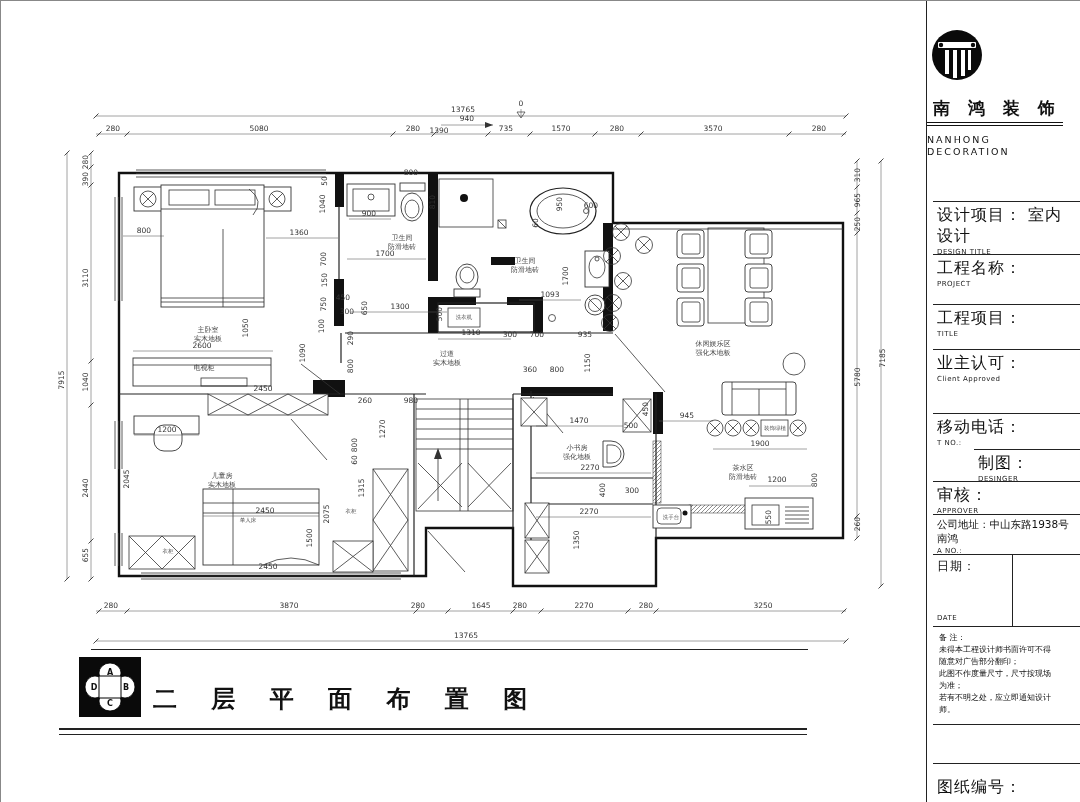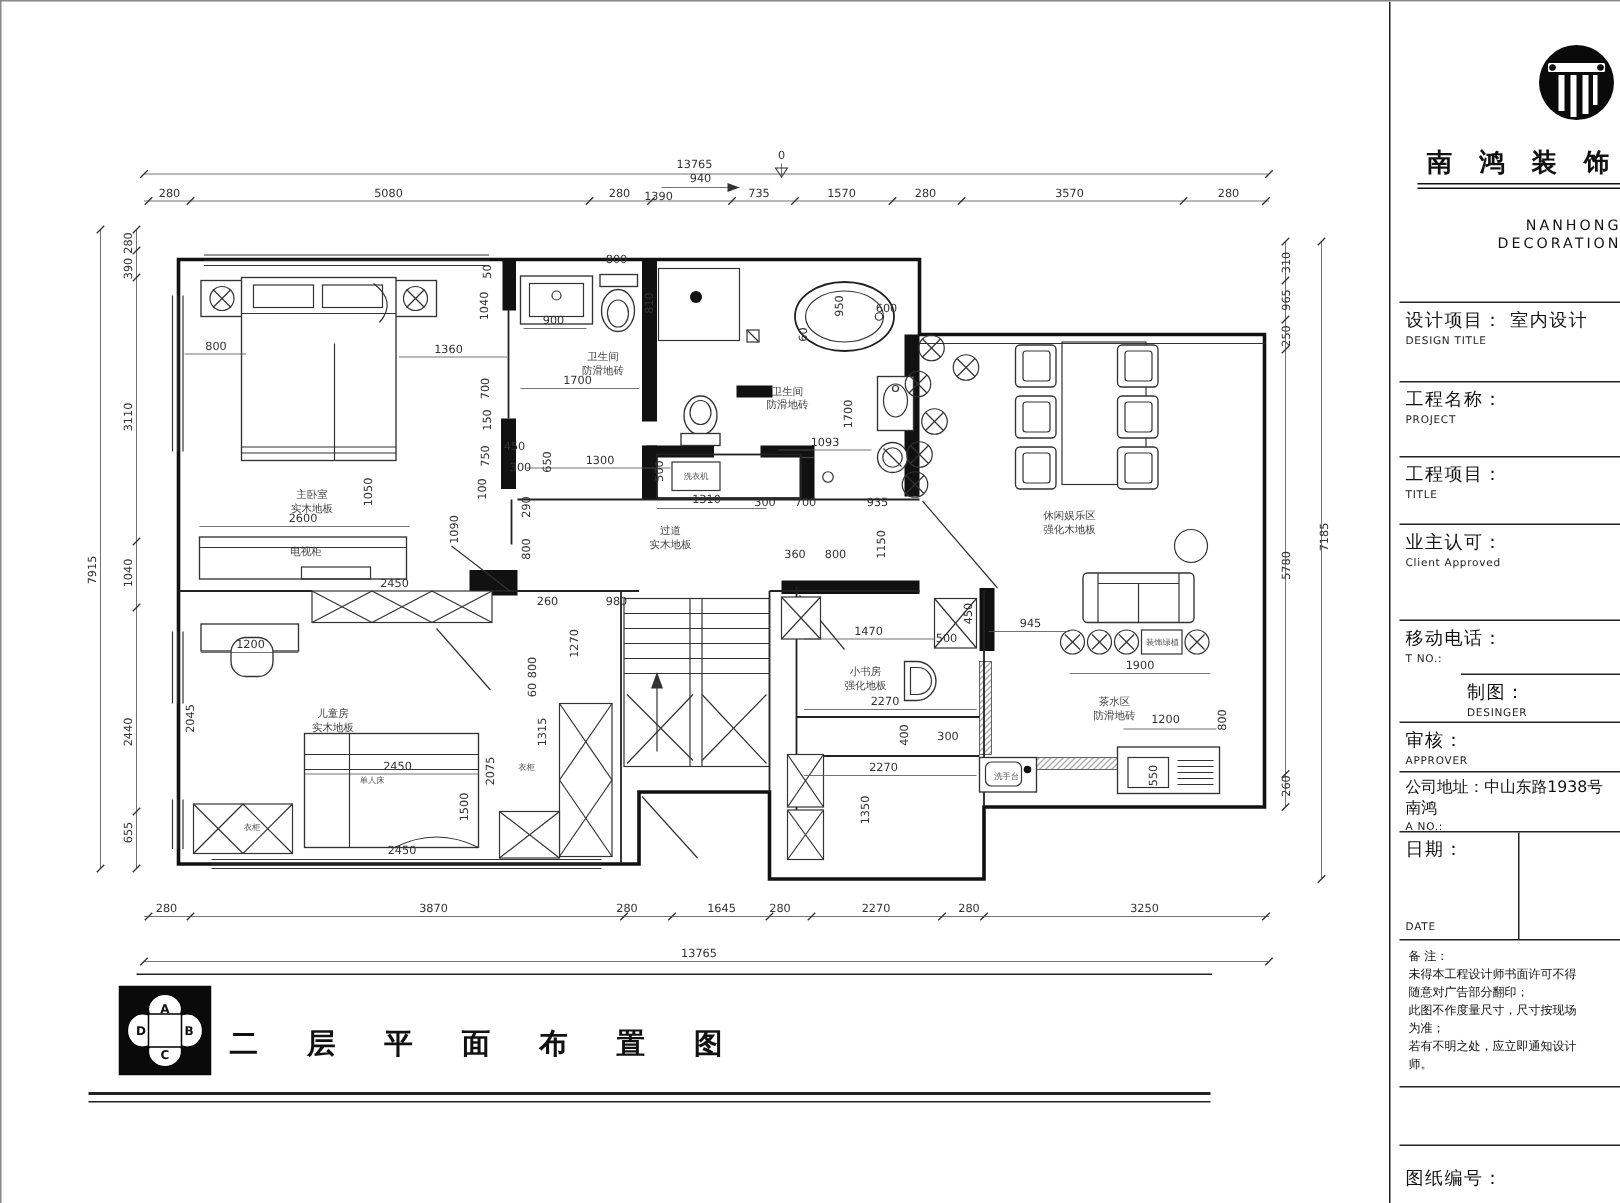--- a/index.html
+++ b/index.html
@@ -13,34 +13,34 @@
   .dt{stroke:#333;stroke-width:.9;fill:none;}
   .blk{fill:#111;stroke:none;}
   .f{stroke:#333;stroke-width:.9;fill:#fff;}
   .fn{stroke:#333;stroke-width:.8;fill:none;}
   text.dim{font-family:"DejaVu Sans",sans-serif;font-size:7.5px;fill:#333;text-anchor:middle;}
   text.room{font-family:"DejaVu Sans",sans-serif;font-size:7px;fill:#444;text-anchor:middle;}
   text.tiny{font-family:"DejaVu Sans",sans-serif;font-size:5.5px;fill:#555;text-anchor:middle;}
   
   .tb{position:absolute;left:925px;top:0;width:154px;height:802px;border-left:1.5px solid #222;background:#fff;}
   .tb-row{position:absolute;left:6px;right:1px;border-top:1px solid #222;padding:3px 4px;box-sizing:border-box;}
-  .tb-label{font-size:12px;color:#111;letter-spacing:1px;}
+  .tb-label{font-size:16px;color:#111;letter-spacing:1px;}
   .tb-label.small{font-size:10.5px;letter-spacing:0;}
   .tb-sub{font-size:7px;color:#222;letter-spacing:.5px;margin-top:1px;}
-  .tb-logo{position:absolute;left:0;top:0;width:154px;height:200px;text-align:right;}
+  .tb-logo{position:absolute;left:0;top:0;width:154px;height:200px;text-align:left;}
   .company{display:inline-block;margin-top:8px;font-size:17px;font-weight:bold;letter-spacing:6px;color:#111;border-bottom:4px double #111;padding:0 2px 2px 6px;}
-  .company-en{font-size:9.5px;letter-spacing:2px;color:#111;margin-top:19px;}
+  .company-en{font-size:9.5px;letter-spacing:2px;color:#111;margin-top:8px;}
   .split-cell{position:absolute;top:0;bottom:0;}
   .cell-label{font-size:12px;color:#111;letter-spacing:1px;padding:3px 4px;}
   .cell-sub{position:absolute;bottom:4px;left:4px;font-size:7px;letter-spacing:.5px;color:#222;}
   .tb-notes{font-size:8px;line-height:1.5;color:#111;white-space:pre-line;padding:5px 6px;}
   
   .ft-line{position:absolute;background:#222;}
   .compass{position:absolute;left:78px;top:656px;width:62px;height:60px;}
-  .plan-title{position:absolute;left:152px;top:682px;font-size:19px;font-weight:bold;letter-spacing:13px;color:#111;font-family:"DejaVu Sans",sans-serif;}
+  .plan-title{position:absolute;left:152px;top:682px;font-size:24px;font-weight:bold;letter-spacing:13px;color:#111;font-family:"DejaVu Sans",sans-serif;}
   text.cm{font-family:"DejaVu Sans",sans-serif;font-size:8px;font-weight:bold;fill:#111;text-anchor:middle;}
 </style>
 </head>
 <body>
 
 <div id="root">
 
   <svg id="plan" width="925" height="802" viewBox="0 0 925 802">
     <defs>
       <pattern id="hz" width="4" height="4" patternUnits="userSpaceOnUse">

